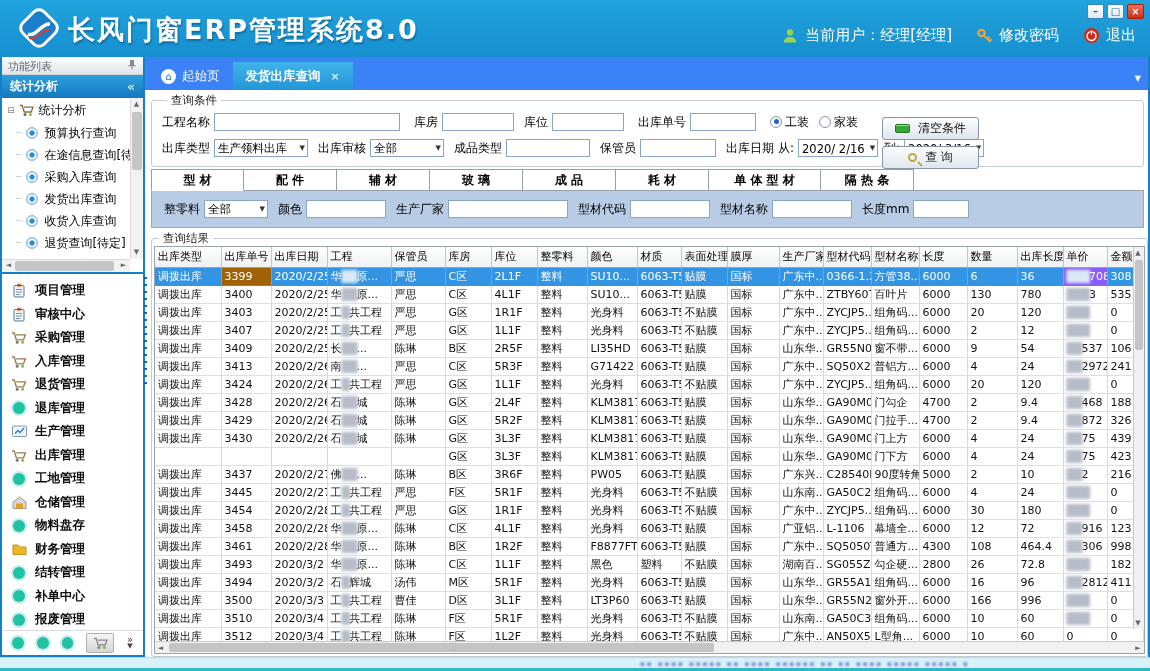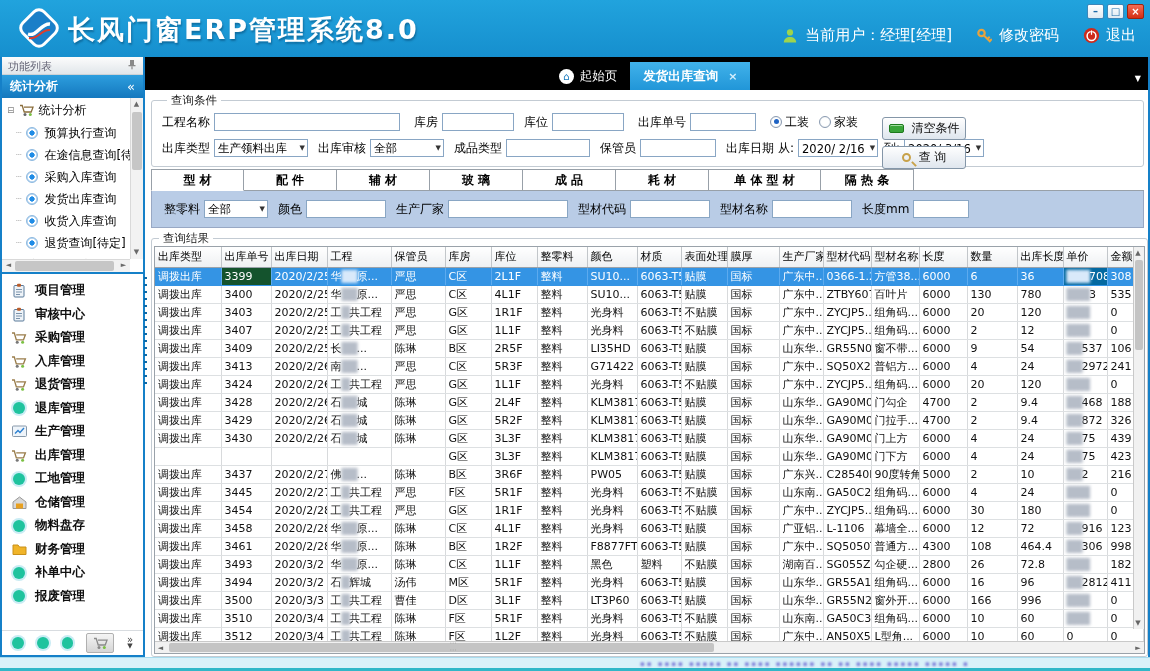--- a/index.html
+++ b/index.html
@@ -70,21 +70,21 @@
   .query { height:74px; position:relative; padding:1px 0 0 10px; flex:0 0 auto; }
   .qrow { display:flex; align-items:center; height:26px; font-size:12px; white-space:nowrap; }
   .qrow label { margin-right:4px; }
   .tb { height:18px; border:1px solid #89a6c4; background:#fff; font-size:11.5px; padding:0 3px; font-family:inherit; }
   .combo { position:relative; height:18px; border:1px solid #89a6c4; background:#fff; font-size:11.5px; padding:1px 15px 0 3px; display:inline-flex; align-items:center; }
   .combo::after { content:"▼"; position:absolute; right:2px; top:4px; font-size:7px; color:#333; }
   .ml6{margin-left:6px;} .ml10{margin-left:10px;} .ml14{margin-left:14px;}
   .radio { width:12px; height:12px; border-radius:50%; border:1px solid #8a9ab0; background:radial-gradient(#ffffff 50%, #dbe3ea); display:inline-block; position:relative; margin-right:3px; vertical-align:-2px; }
   .radio.checked::after { content:""; position:absolute; inset:2.5px; border-radius:50%; background:#1e63c4; }
   .btn-col { position:absolute; left:730px; top:9px; display:flex; flex-direction:column; gap:6px; }
-  .btn { width:84px; height:23px; border:1px solid #8496a8; border-radius:3px; background:linear-gradient(#fefefe,#dfe6ee); display:flex; align-items:center; justify-content:center; gap:8px; font-size:12px; color:#111; box-shadow:inset 0 1px 0 #fff; cursor:default; }
+  .btn { width:97px; height:23px; border:1px solid #8496a8; border-radius:3px; background:linear-gradient(#fefefe,#dfe6ee); display:flex; align-items:center; justify-content:center; gap:8px; font-size:12px; color:#111; box-shadow:inset 0 1px 0 #fff; cursor:default; }
   .clear-glyph { width:15px; height:9px; background:#3aa53a; border:1px solid #1d7a1d; border-radius:2px; box-shadow:inset 0 1px 0 #9fdc9f; }
   .mag { width:9px; height:9px; border:2px solid #c8a24a; border-radius:50%; position:relative; }
   .mag::after { content:""; position:absolute; width:6px; height:2px; background:#c8a24a; transform:rotate(45deg); left:7px; top:8px; }
 
   
   .mat-tabs { display:flex; height:22px; margin-top:2px; position:relative; flex:0 0 auto; }
   .mat-tabs::after { content:""; position:absolute; left:0; right:0; bottom:0; border-bottom:1px solid #98a0a8; }
   .mtab { width:93px; border:1px solid #98a0a8; border-left:none; background:#fff; display:flex; align-items:center; justify-content:center; font-size:12px; font-weight:bold; white-space:nowrap; z-index:1; cursor:default; }
   .mtab:first-child { border-left:1px solid #98a0a8; }
   .mtab.wide { width:112px; }
@@ -346,20 +346,26 @@
               <svg width="15" height="12">
                 <path d="M1 2h5l1.5 2H14v7.5H1z" fill="#f0b429" stroke="#c8901a"></path>
               </svg>
             </span>
             <span>财务管理</span>
           </div>
           <div class="menu-item">
             <span class="icon-slot">
               <span class="greendot" style="background: rgb(31, 195, 158);"></span>
             </span>
+            <span>结转管理</span>
+          </div>
+          <div class="menu-item">
+            <span class="icon-slot">
+              <span class="greendot" style="background: rgb(31, 195, 158);"></span>
+            </span>
             <span>补单中心</span>
           </div>
           <div class="menu-item">
             <span class="icon-slot">
               <span class="greendot" style="background: rgb(31, 195, 158);"></span>
             </span>
             <span>报废管理</span>
           </div>
         </nav>
       <div class="sb-footer">
@@ -375,21 +381,21 @@
         </span>
         <span class="chev">
           <span>»</span>
           <span class="caret">▼</span>
         </span>
       </div>
     </aside>
 
     <section class="content">
       <div class="splitter-grip"></div>
-      <div class="tabstrip" style="background: #000000; justify-content: center;">
+      <div class="tabstrip" style="background: #3b82f6;">
         <div class="tab">
           <span class="homeicon"></span>
           <span>起始页</span>
         </div>
         <div class="tab active">
           <span>发货出库查询</span>
           <span class="close">×</span>
         </div>
         <span class="strip-caret"></span>
       </div>
@@ -520,38 +526,38 @@
                       <th>长度</th>
                       <th>数量</th>
                       <th>出库长度</th>
                       <th>单价</th>
                       <th>金额</th>
                     </tr>
                   </thead>
                   <tbody>
                     <tr class="selected">
                       <td style="background: rgb(52, 148, 228);">调拨出库</td>
-                      <td style="background: #14532d;">3399</td>
+                      <td style="background: #a16207;">3399</td>
                       <td style="background: rgb(52, 148, 228);">2020/2/25</td>
                       <td style="background: rgb(52, 148, 228);">华<span class="blurred">██</span>原...</td>
                       <td style="background: rgb(52, 148, 228);">严思</td>
                       <td style="background: rgb(52, 148, 228);">C区</td>
                       <td style="background: rgb(52, 148, 228);">2L1F</td>
                       <td style="background: rgb(52, 148, 228);">整料</td>
                       <td style="background: rgb(52, 148, 228);">SU10...</td>
                       <td style="background: rgb(52, 148, 228);">6063-T5</td>
                       <td style="background: rgb(52, 148, 228);">贴膜</td>
                       <td style="background: rgb(52, 148, 228);">国标</td>
                       <td style="background: rgb(52, 148, 228);">广东中...</td>
                       <td style="background: rgb(52, 148, 228);">0366-1.2</td>
                       <td style="background: rgb(52, 148, 228);">方管38...</td>
                       <td style="background: rgb(52, 148, 228);">6000</td>
                       <td style="background: rgb(52, 148, 228);">6</td>
                       <td style="background: rgb(52, 148, 228);">36</td>
-                      <td style="background: #0369a1; margin-top: 8px;"><span class="blurred">███</span>708</td>
+                      <td style="background: #8b5cf6; margin-top: 8px;"><span class="blurred">███</span>708</td>
                       <td style="background: rgb(52, 148, 228);">308</td>
                     </tr>
                     <tr>
                       <td>调拨出库</td>
                       <td>3400</td>
                       <td>2020/2/25</td>
                       <td>华<span class="blurred">██</span>原...</td>
                       <td>严思</td>
                       <td>C区</td>
                       <td>4L1F</td>

